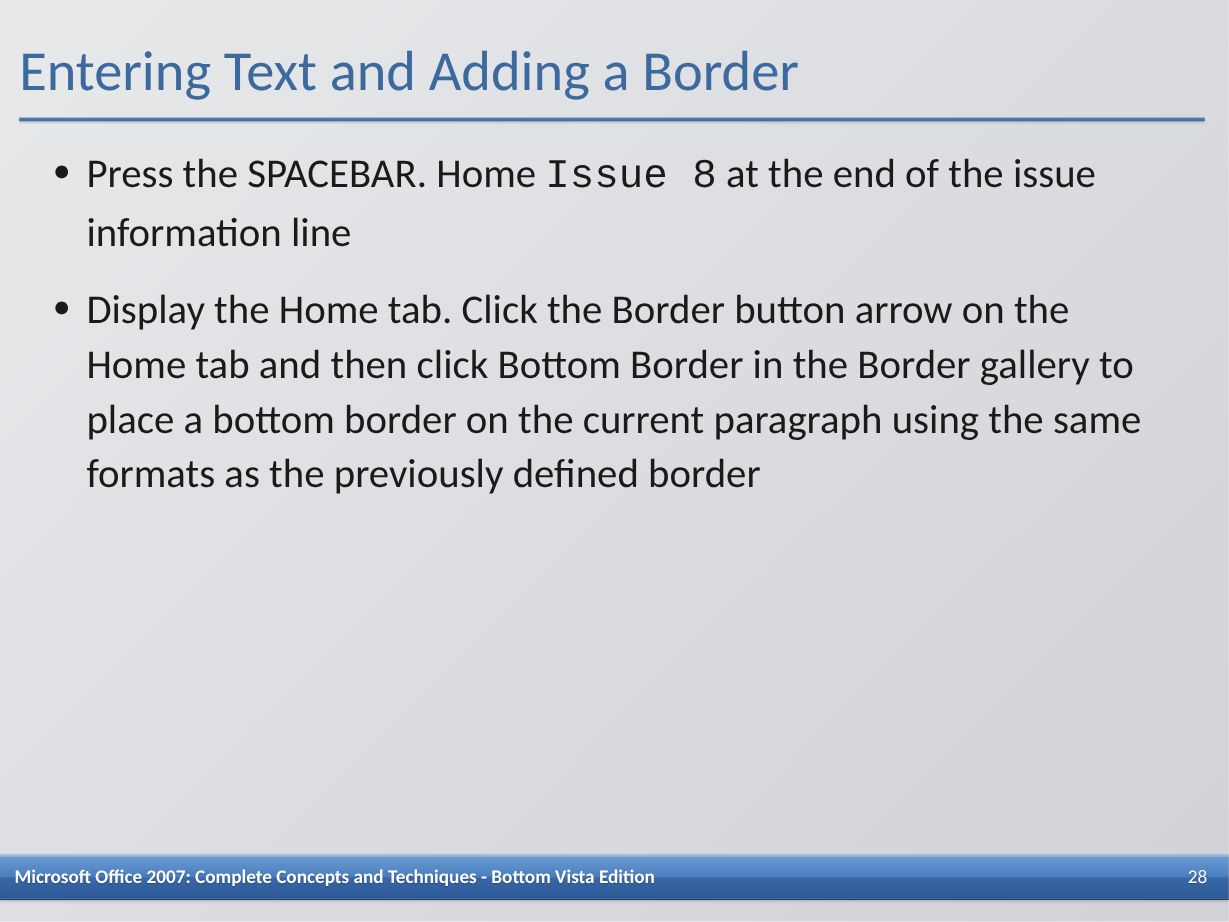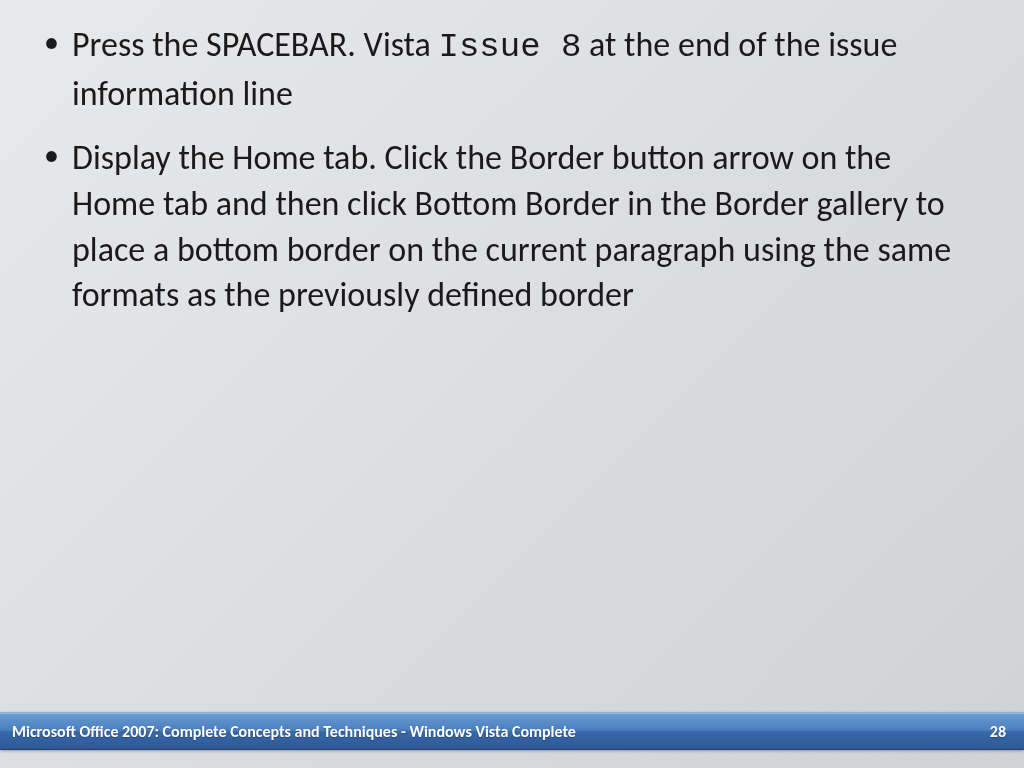--- a/index.html
+++ b/index.html
@@ -80,38 +80,42 @@
     .footer-text {
       color: #ffffff;
       font-size: 16px;
       font-weight: bold;
       font-family: Calibri, 'Segoe UI', sans-serif;
       text-shadow: 0 1px 1px rgba(0,0,0,0.3);
     }
     .page-number {
       color: #ffffff;
       font-size: 16px;
-      font-weight: bold;
+      font-weight: normal;
       font-family: Calibri, 'Segoe UI', sans-serif;
       text-shadow: 0 1px 1px rgba(0,0,0,0.3);
     }
   </style>
 </head>
 <body>
 
 <div class="slide">
+  <div class="title-area">
+    <h1 class="slide-title">Entering Text and Adding a Border</h1>
+    <div class="title-underline"></div>
+  </div>
 
   <div class="content-area">
     <ul class="bullet-list">
       <li class="bullet-item">
-        <span>Press the SPACEBAR. Vista </span><span class="mono">Issue 8</span><span> at the end of the issue information line</span>
+        <span>Press the SPACEBAR. Home </span><span class="mono">Issue 8</span><span> at the end of the issue information line</span>
       </li>
       <li class="bullet-item">
         <span> Display the Home tab. Click the Border button arrow on the Home tab and then click Bottom Border in the Border gallery to place a bottom border on the current paragraph using the same formats as the previously defined border</span><span class="mono"></span><span></span>
       </li>
     </ul>
   </div>
 
   <div class="footer-bar">
-    <span class="footer-text">Microsoft Office 2007: Complete Concepts and Techniques - Windows Vista Complete</span>
+    <span class="footer-text">Microsoft Office 2007: Complete Concepts and Techniques - Bottom Vista Edition</span>
     <span class="page-number">28</span>
   </div>
 </div>
 
 </body></html>

